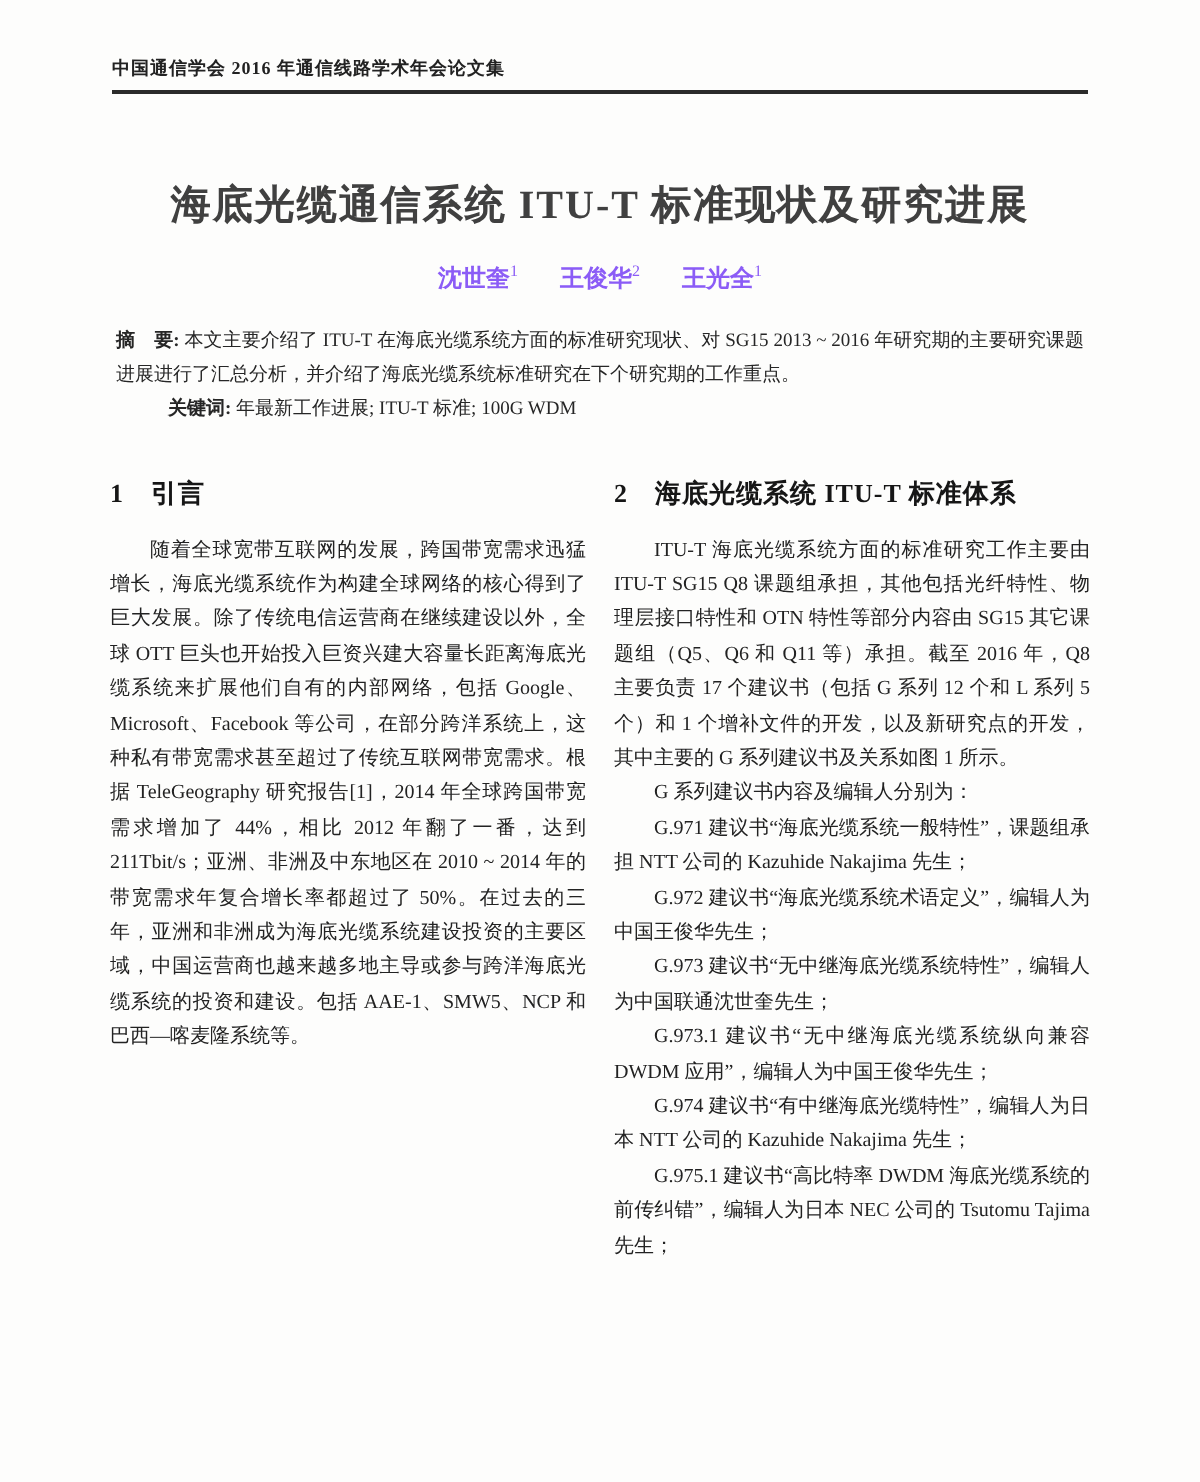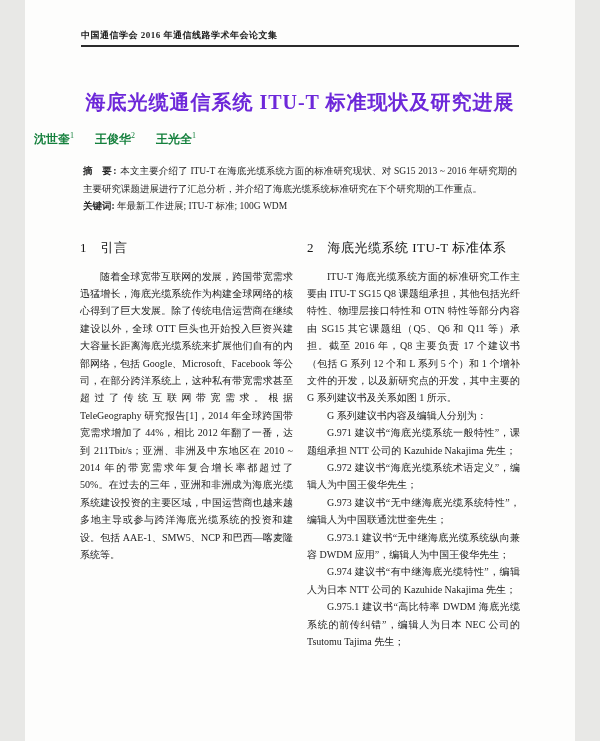--- a/index.html
+++ b/index.html
@@ -3,21 +3,21 @@
 <meta charset="utf-8">
 <style>
   html, body {
     margin: 0;
     padding: 0;
     background: #e8e8e6;
     font-family: "Liberation Serif", "DejaVu Serif", serif;
   }
   .page {
     position: relative;
-    width: 550px;
+    width: 600px;
     height: 741px;
     margin: 0 auto;
     background: #fdfdfc;
     color: #1d1d1d;
     overflow: hidden;
     box-sizing: border-box;
   }
   
   .running-head {
     margin: 24px 56px 0 56px;
@@ -33,27 +33,28 @@
     height: 0;
     border-top: 2px solid #2b2b2b;
   }
   
   .paper-title {
     margin: 42px 40px 0 40px;
     text-align: center;
     font-size: 20px;
     font-weight: bold;
     letter-spacing: 1px;
-    color: #6d28d9;
+    color: #404040;
   }
   .authors {
     margin-top: 15px;
+    text-align: center;
     font-size: 12px;
     font-weight: bold;
-    color: #15803d;
+    color: #8b5cf6;
   }
   .authors .author { margin: 0 9px; }
   .authors sup {
     font-size: 8px;
     font-weight: normal;
     vertical-align: super;
   }
   .affiliations {
     margin-top: 8px;
     text-align: center;
@@ -62,41 +63,41 @@
     color: #262626;
   }
   
   .abstract-block {
     margin: 15px 58px 0 58px;
     font-size: 9.5px;
     line-height: 16.5px;
     text-align: justify;
     color: #262626;
   }
-  .abstract-block .lbl { font-weight: bold; font-family: Liberation Mono, monospace; }
+  .abstract-block .lbl { font-weight: bold; }
   .keywords-line {
     margin: 1px 58px 0 58px;
     font-size: 9.5px;
     line-height: 16.5px;
     color: #262626;
   }
-  .keywords-line .lbl { font-weight: bold; }
+  .keywords-line .lbl { font-weight: bold; margin-left: 26px; }
   
   .columns {
     display: flex;
     gap: 14px;
     margin: 18px 55px 0 55px;
   }
   .col {
     flex: 1 1 0;
     min-width: 0;
   }
   .sec-heading {
     font-size: 13px;
-    font-weight: normal;
+    font-weight: bold;
     color: #161616;
     margin: 6px 0 11px 0;
     letter-spacing: 0.5px;
     white-space: nowrap;
   }
   .col p {
     margin: 0;
     font-size: 10px;
     line-height: 17.4px;
     text-align: justify;

